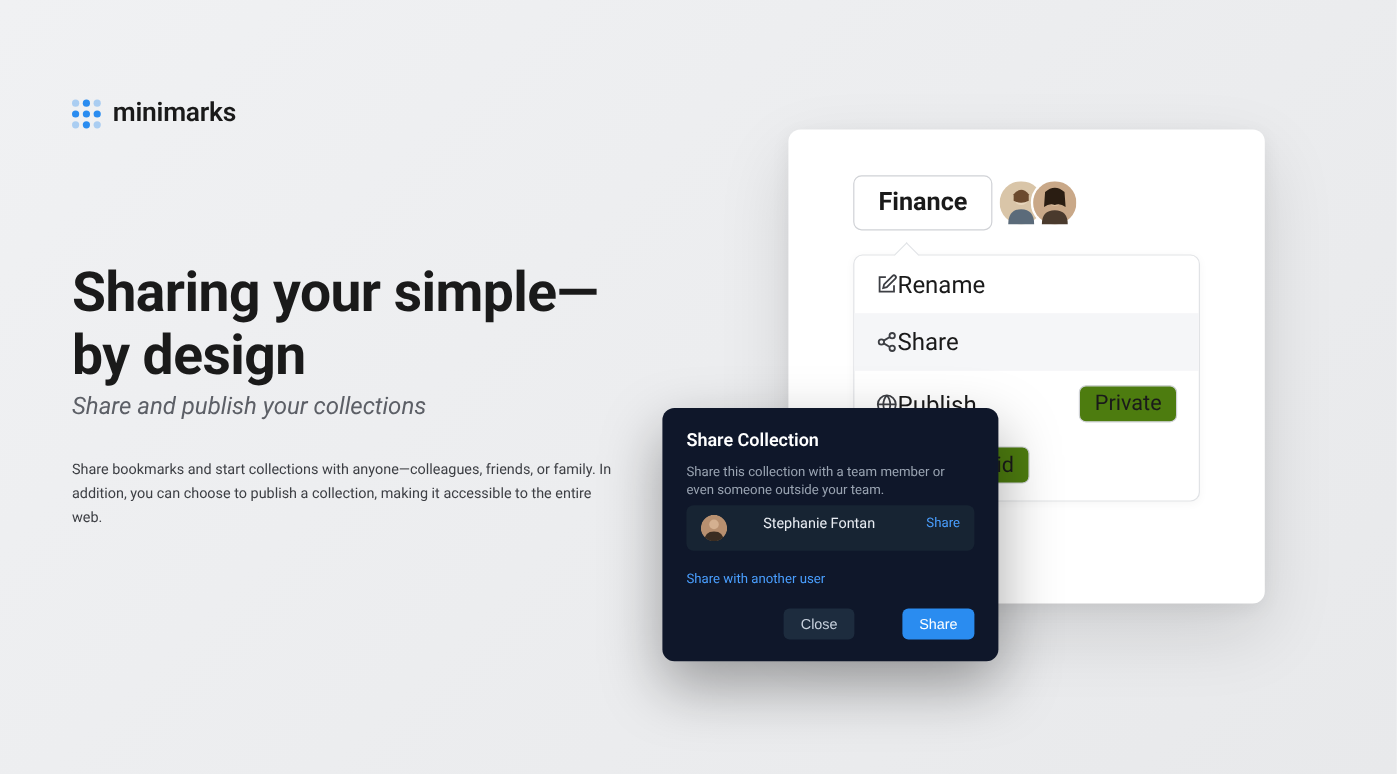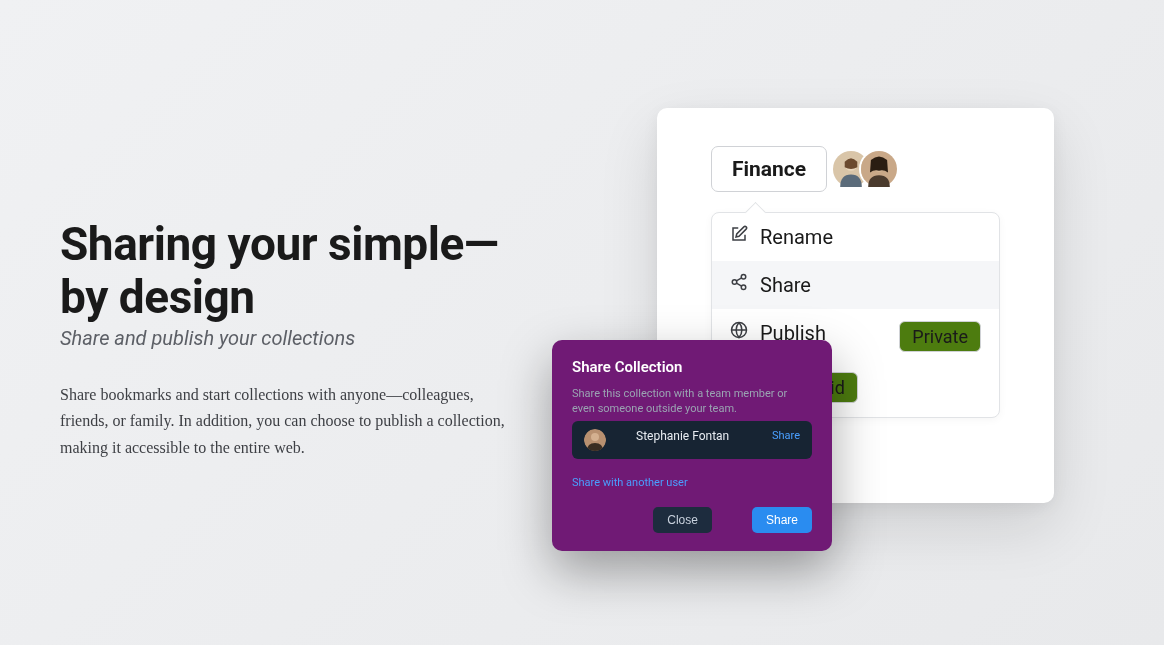--- a/index.html
+++ b/index.html
@@ -59,24 +59,23 @@
   left: 60px;
   font-size: 20px;
   font-style: italic;
   color: #5c5f66;
 }
 .body-copy {
   position: absolute;
   top: 382px;
   left: 60px;
   width: 460px;
-  font-size: 16px;
+  font-size: 12px;
   color: #3d3f44;
   line-height: 1.65;
-  font-family: Liberation Serif, serif;
 }
 .card {
   position: absolute;
   top: 108px;
   left: 657px;
   width: 397px;
   height: 395px;
   background: #fff;
   border-radius: 10px;
   box-shadow: 0 24px 60px rgba(0,0,0,0.12), 0 4px 16px rgba(0,0,0,0.06);
@@ -123,22 +122,21 @@
   left: 36px;
   width: 14px;
   height: 14px;
   background: #fff;
   border-left: 1px solid #e1e3e6;
   border-top: 1px solid #e1e3e6;
   transform: rotate(45deg);
 }
 .menu-item {
   display: flex;
-  align-items: flex-start;
-  gap: 12px;
+  align-items: center;
   padding: 12px 18px;
   font-size: 20px;
   color: #1a1a1a;
 }
 .menu-item.active { background: #f5f6f8; }
 .menu-item .mi-icon {
   width: 18px;
   height: 18px;
   display: flex;
   align-items: center;
@@ -155,21 +153,21 @@
   font-size: 18px;
   color: #1a1a1a;
 }
 .menu-item.indent .mi-badge { margin-left: 30px; }
 .menu-item.indent { padding-top: 8px; padding-bottom: 14px; }
 .modal {
   position: absolute;
   top: 340px;
   left: 552px;
   width: 280px;
-  background: #701a75;
+  background: #0f172a;
   border-radius: 10px;
   padding: 18px 20px 18px 20px;
   color: #fff;
   box-shadow: 0 20px 50px rgba(0,0,0,0.35);
 }
 .modal-title {
   font-size: 15px;
   font-weight: 600;
   margin-bottom: 10px;
 }
@@ -231,20 +229,34 @@
 .btn-primary {
   background: #2a8cf0;
   color: #fff;
 }
 </style>
 </head>
 <body>
 
 <div class="page">
 
+  <div class="logo">
+    <div class="logo-icon">
+      <div class="logo-dot faded"></div>
+        <div class="logo-dot"></div>
+        <div class="logo-dot faded"></div>
+      <div class="logo-dot"></div>
+        <div class="logo-dot"></div>
+        <div class="logo-dot"></div>
+      <div class="logo-dot faded"></div>
+        <div class="logo-dot"></div>
+        <div class="logo-dot faded"></div>
+    </div>
+    <div class="logo-text">minimarks</div>
+  </div>
 
   <h1 class="headline" style="white-space:pre-line">Sharing your simple—
 by design</h1>
   <div class="subhead">Share and publish your collections</div>
   <div class="body-copy">Share bookmarks and start collections with anyone—colleagues, friends, or family. In addition, you can choose to publish a collection, making it accessible to the entire web.</div>
 
   <div class="card">
     <div class="card-header">
       <div class="pill">Finance</div>
       <div class="avatars">

